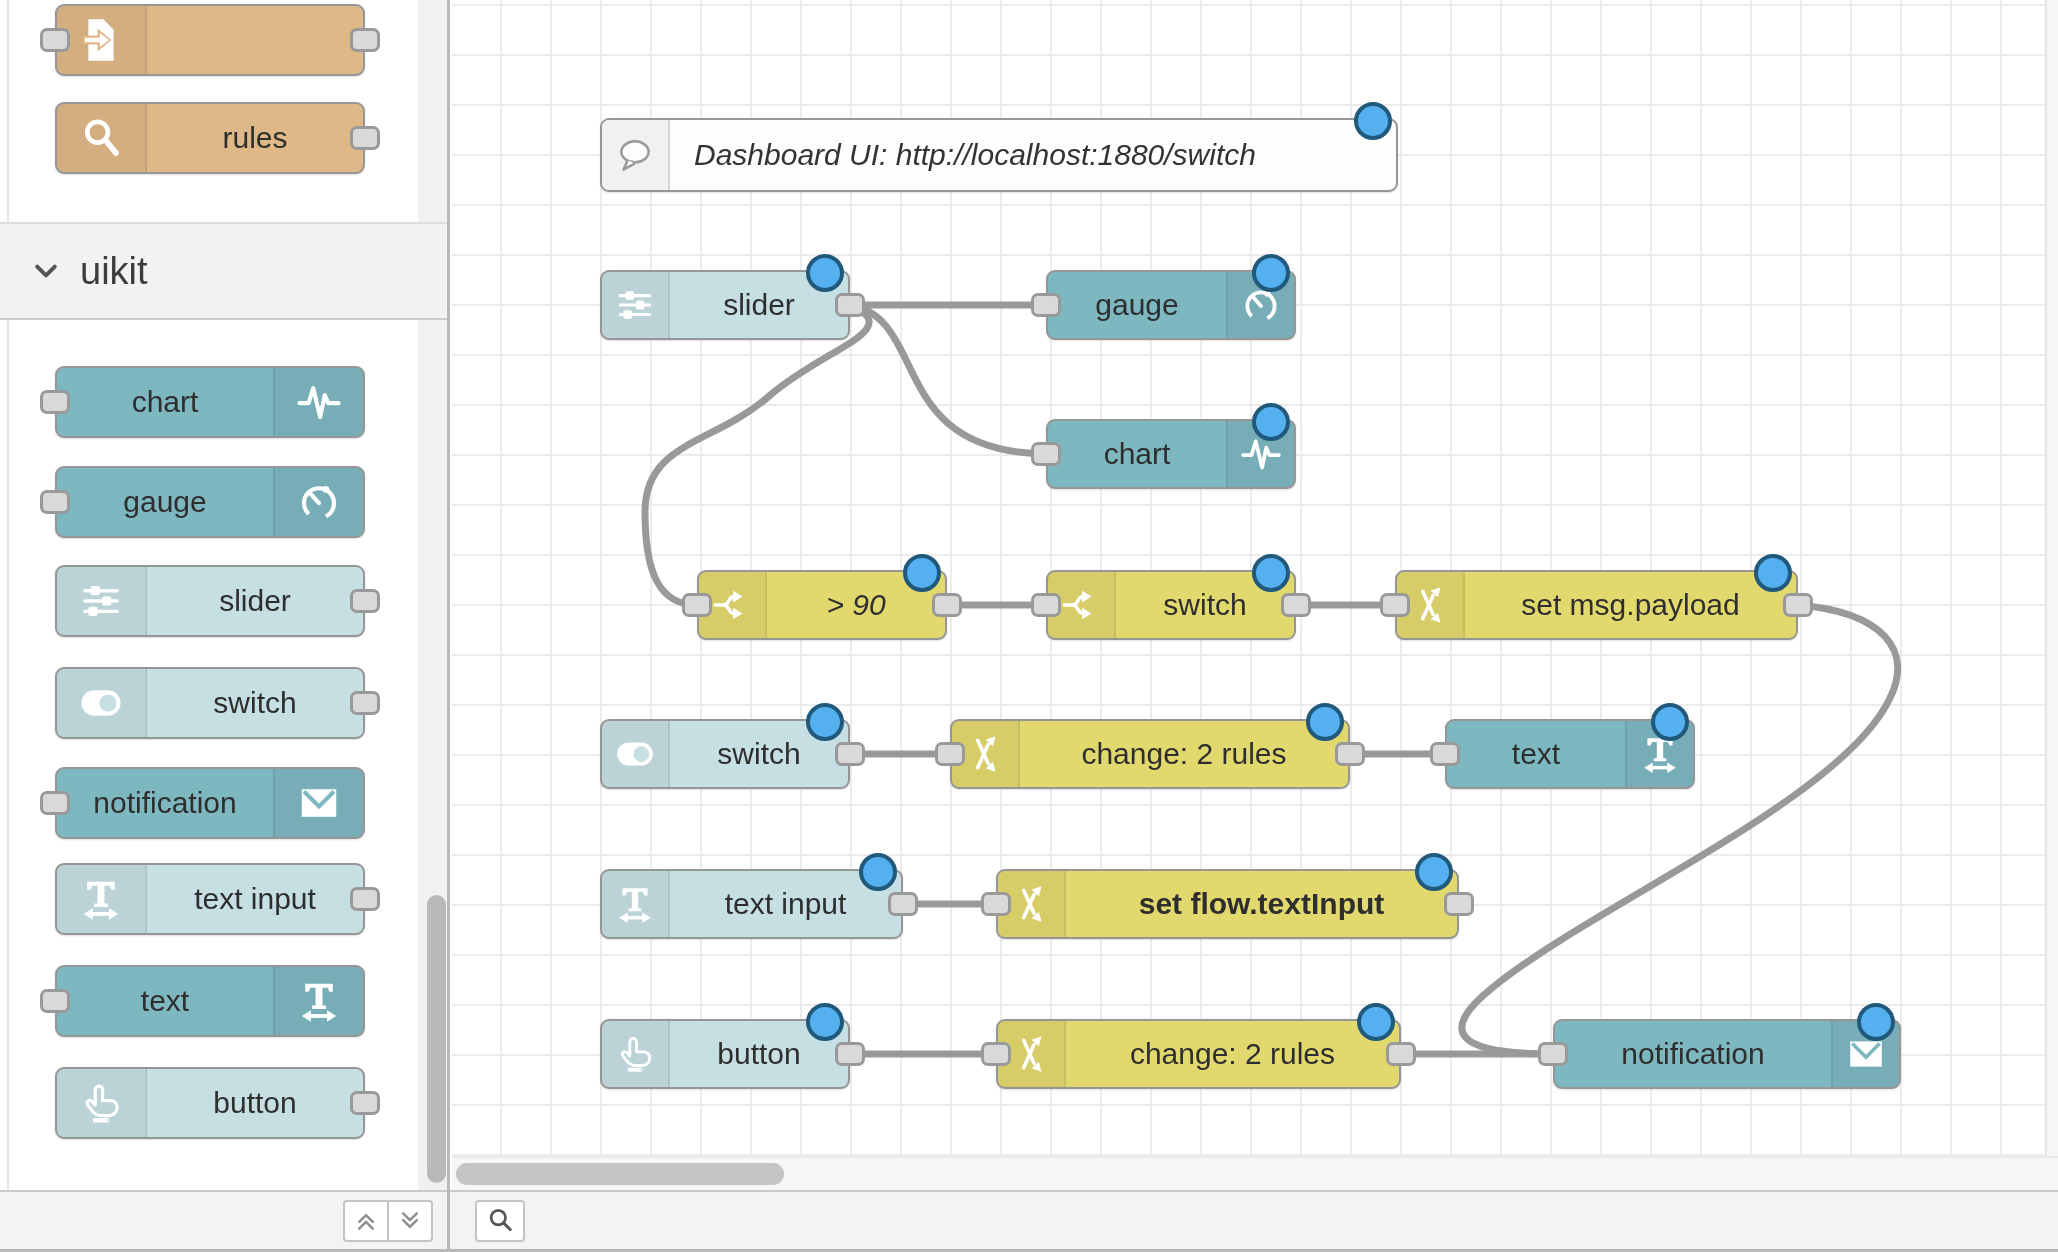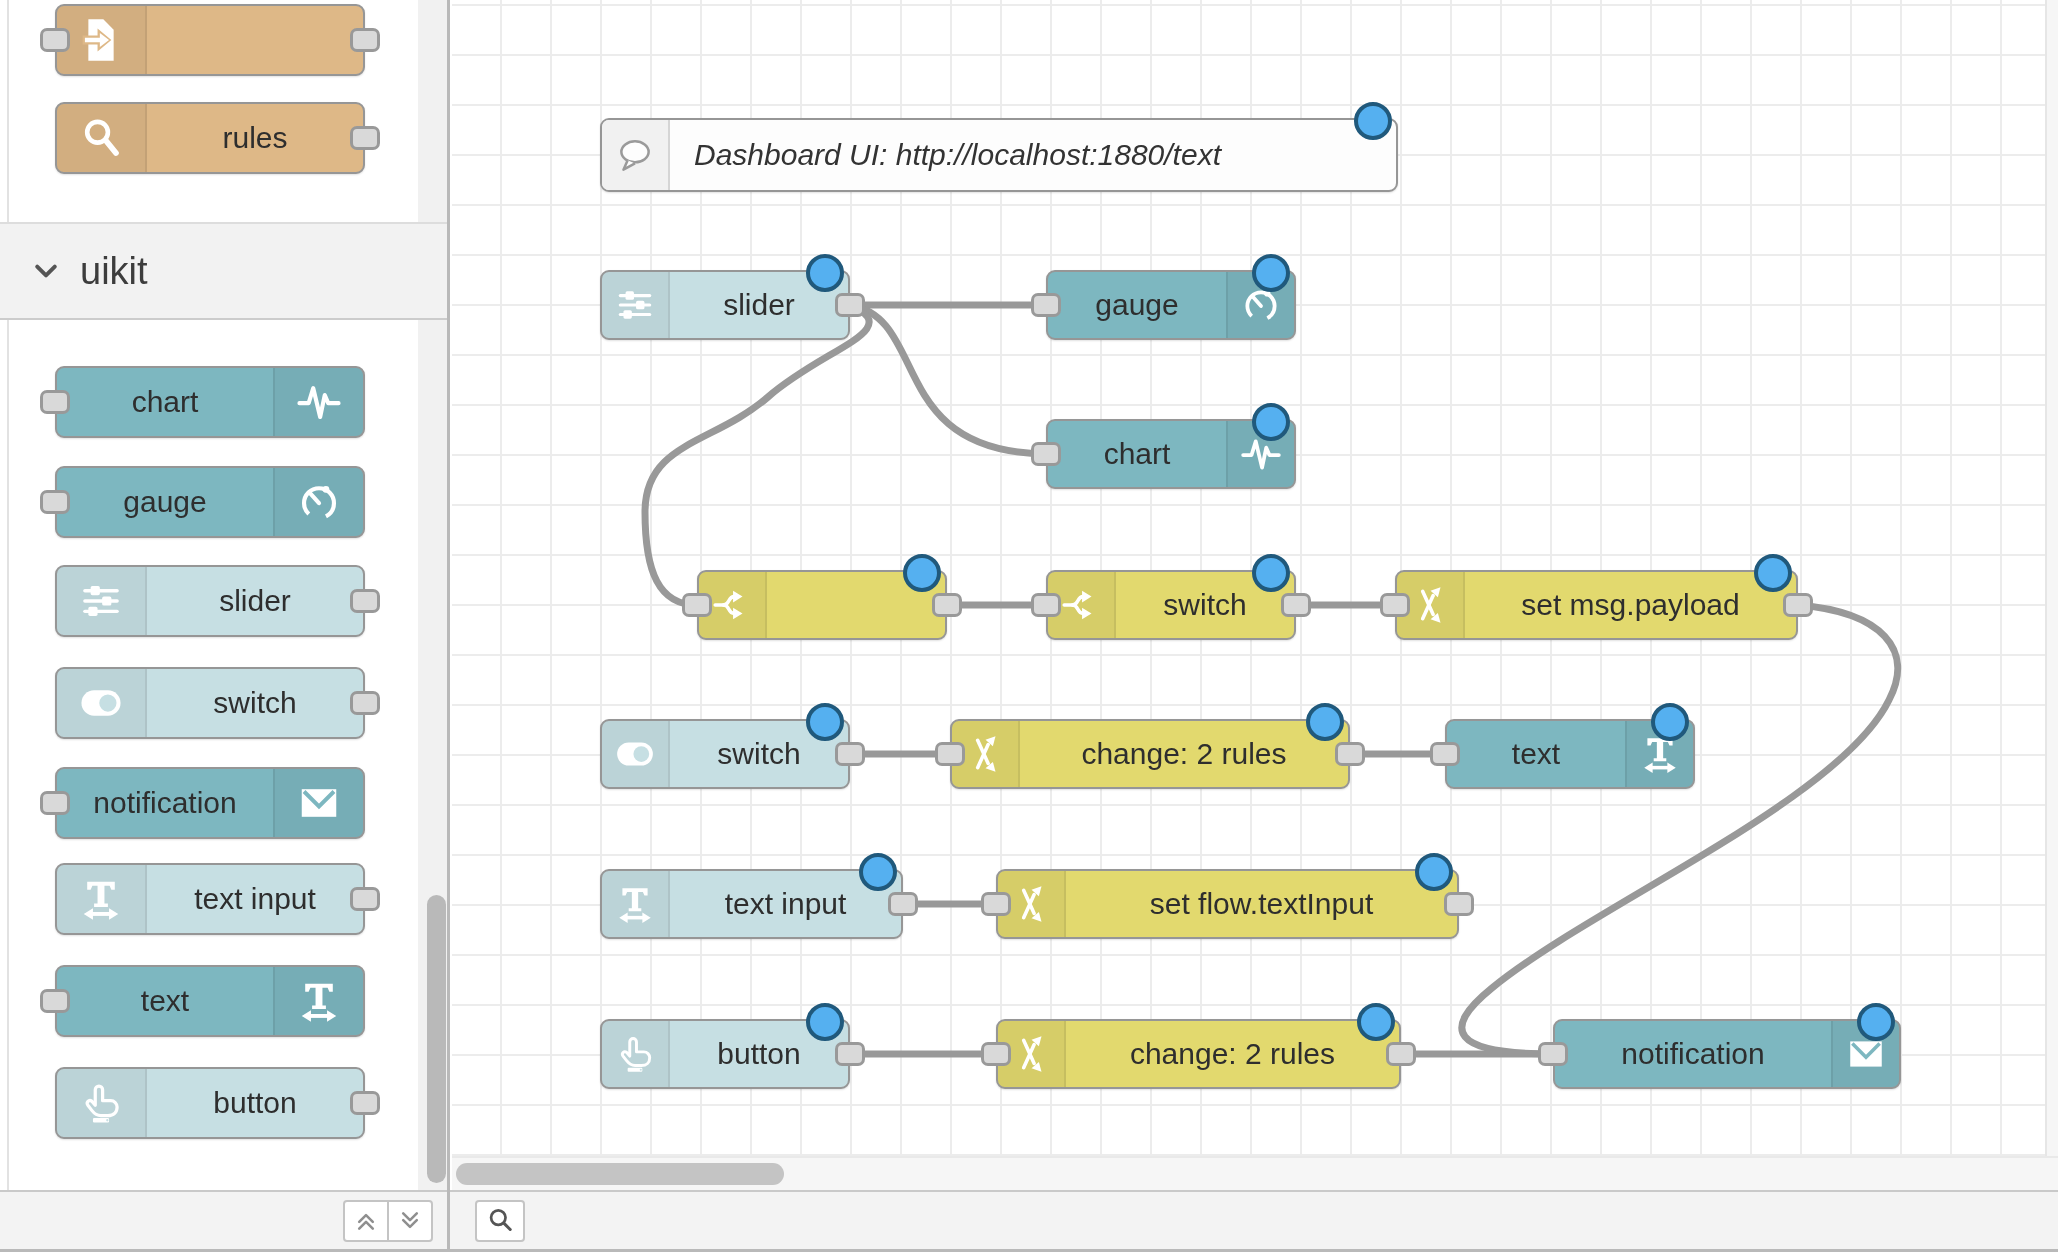--- a/index.html
+++ b/index.html
@@ -260,21 +260,21 @@
     <div id="canvas-nodes">
         <div class="node n-comment" style="left: 148px; top: 118px; width: 798px; height: 74px;">
           <div class="icon-region left">
             <span style="display: flex;">
               <svg viewBox="0 0 40 40">
                 <ellipse cx="20" cy="17" rx="13" ry="10" fill="#fdfdfd" stroke="#9a9a9a" stroke-width="2.4"></ellipse>
                 <path d="M13 25l-4 9 11-6" fill="#fdfdfd" stroke="#9a9a9a" stroke-width="2.4" stroke-linejoin="round"></path>
               </svg>
             </span>
           </div>
-          <span class="node-label italic">Dashboard UI: http://localhost:1880/text</span>
+          <span class="node-label italic">Dashboard UI: http://localhost:1880/switch</span>
           <span class="status-dot"></span>
         </div>
         <div class="node n-light" style="left: 148px; top: 270px; width: 250px;">
           <div class="icon-region left">
             <span style="display: flex;">
               <svg viewBox="0 0 40 40">
                 <g stroke="#fff" stroke-width="3" stroke-linecap="round">
                   <line x1="6" y1="11" x2="34" y2="11"></line>
                   <line x1="6" y1="20" x2="34" y2="20"></line>
                   <line x1="6" y1="29" x2="34" y2="29"></line>
@@ -322,20 +322,21 @@
                 <g stroke="#fff" stroke-width="3.4" fill="none" stroke-linecap="round">
                   <path d="M4 20h8"></path>
                   <path d="M12 20c6 0 4-8 10-8"></path>
                   <path d="M12 20c6 0 4 8 10 8"></path>
                 </g>
                 <path fill="#fff" d="M21 6.5l9 5.5-9 5.5z"></path>
                 <path fill="#fff" d="M21 22.5l9 5.5-9 5.5z"></path>
               </svg>
             </span>
           </div>
+          <span class="node-label italic">&gt; 90</span>
           <span class="port in"></span>
           <span class="port out"></span>
           <span class="status-dot"></span>
         </div>
         <div class="node n-yellow" style="left: 594px; top: 570px; width: 250px;">
           <div class="icon-region left">
             <span style="display: flex;">
               <svg viewBox="0 0 40 40">
                 <g stroke="#fff" stroke-width="3.4" fill="none" stroke-linecap="round">
                   <path d="M4 20h8"></path>
@@ -422,21 +423,21 @@
                 <path fill="#fff" d="M8 5h24v7h-3l-1.5-3.5H23V24h3v3H14v-3h3V8.5h-4.5L11 12H8z"></path>
                 <line x1="11" y1="33" x2="29" y2="33" stroke="#fff" stroke-width="3.4"></line>
                 <path fill="#fff" d="M13 28v10l-8-5zM27 28v10l8-5z"></path>
               </svg>
             </span>
           </div>
           <span class="node-label">text input</span>
           <span class="port out"></span>
           <span class="status-dot"></span>
         </div>
-        <div class="node n-yellow" style="left: 544px; top: 869px; width: 463px;">
+        <div class="node n-yellow" style="left: 544px; top: 869px; width: 463px; font-weight: bold;">
           <div class="icon-region left">
             <span style="display: flex;">
               <svg viewBox="0 0 40 40">
                 <g stroke="#fff" stroke-width="3.4" stroke-linecap="round">
                   <line x1="13" y1="33" x2="23" y2="11"></line>
                   <line x1="13" y1="7" x2="23" y2="29"></line>
                 </g>
                 <path fill="#fff" d="M20.5 6.5L30 3l-2.5 9.5z"></path>
                 <path fill="#fff" d="M20.5 33.5L30 37l-2.5-9.5z"></path>
               </svg>

